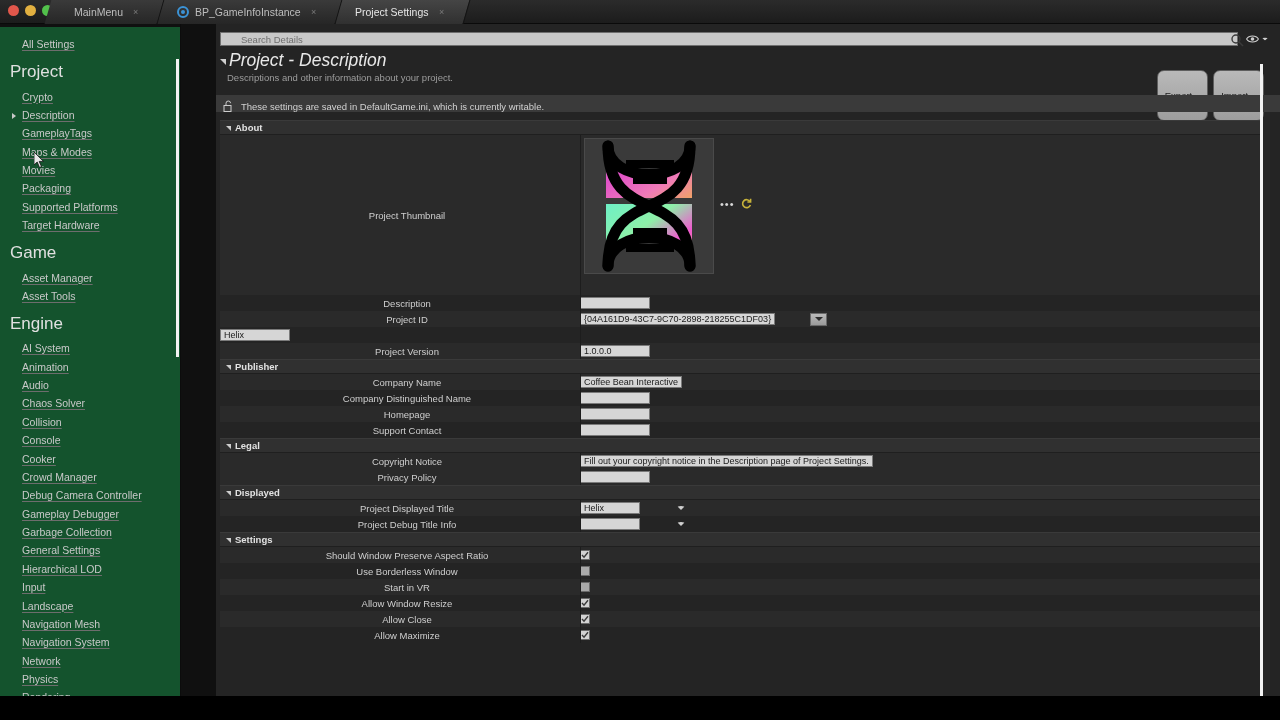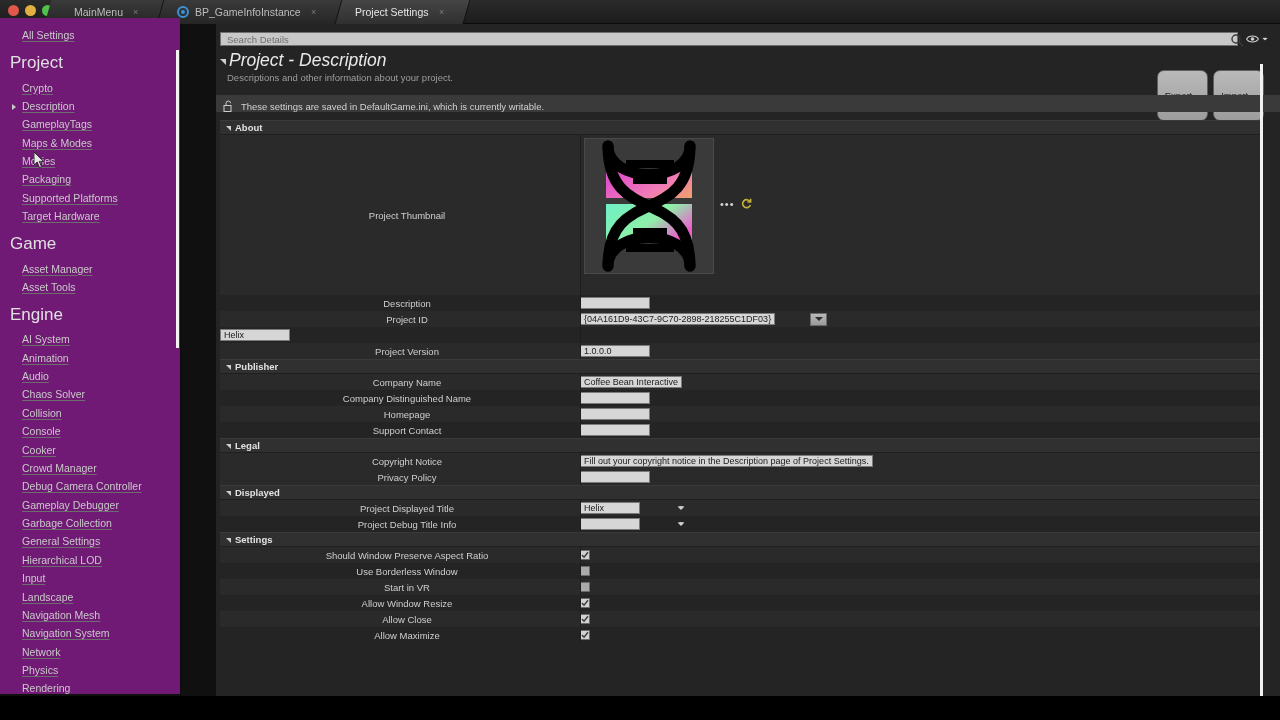--- a/index.html
+++ b/index.html
@@ -38,22 +38,22 @@
     width: 12px; height: 12px; border-radius: 50%;
     border: 2px solid #3b93d6; margin-right: 6px; flex: none;
     display: inline-flex; align-items: center; justify-content: center;
   }
   .tab-icon i { width: 4px; height: 4px; background: #3b93d6; border-radius: 50%; display: block; }
   .tab-label { white-space: nowrap; }
   .tab-close { margin-left: 10px; font-size: 9px; color: #7a7a7a; }
 
   
   .sidebar {
-    position: absolute; left: 0; top: 18px; width: 180px; height: 676px;
-    background: #701a75; overflow: hidden;
+    position: absolute; left: 0; top: 27px; width: 180px; height: 676px;
+    background: #14532d; overflow: hidden;
   }
   .side-inner { padding: 8px 0 0 0; }
   .side-link {
     font-size: 10.5px; color: #c9c9c9; padding: 3.2px 0 3.2px 22px;
     text-decoration: underline; text-decoration-color: #6d6d6d;
     text-underline-offset: 2px; white-space: nowrap; position: relative;
   }
   .side-link.selected::before {
     content: ""; position: absolute; left: 12px; top: 7px;
     border-left: 4px solid #c9c9c9; border-top: 3px solid transparent; border-bottom: 3px solid transparent;
@@ -71,21 +71,21 @@
   .cursor { position: absolute; left: 34px; top: 152px; width: 11px; height: 16px; z-index: 40; }
 
   
   .main {
     position: absolute; left: 216px; top: 24px; width: 1064px; height: 696px;
     background: #242424;
   }
   .searchbar {
     position: absolute; left: 4px; top: 8px; width: 1018px; height: 14px;
     background: #c8c8c8; border: 1px solid #6f6f6f;
-    display: flex; align-items: center; padding-left: 6px;
+    display: flex; align-items: center; padding-left: 20px;
   }
   .searchbar span { font-size: 9.5px; color: #6e6e6e; }
   .search-mag {
     position: absolute; left: 1014px; top: 9px; width: 14px; height: 14px; color: #d8d8d8;
   }
   .eye-btn {
     position: absolute; left: 1030px; top: 10px; display: flex; align-items: center; gap: 2px; color: #cfcfcf;
   }
 
   .page-title {

